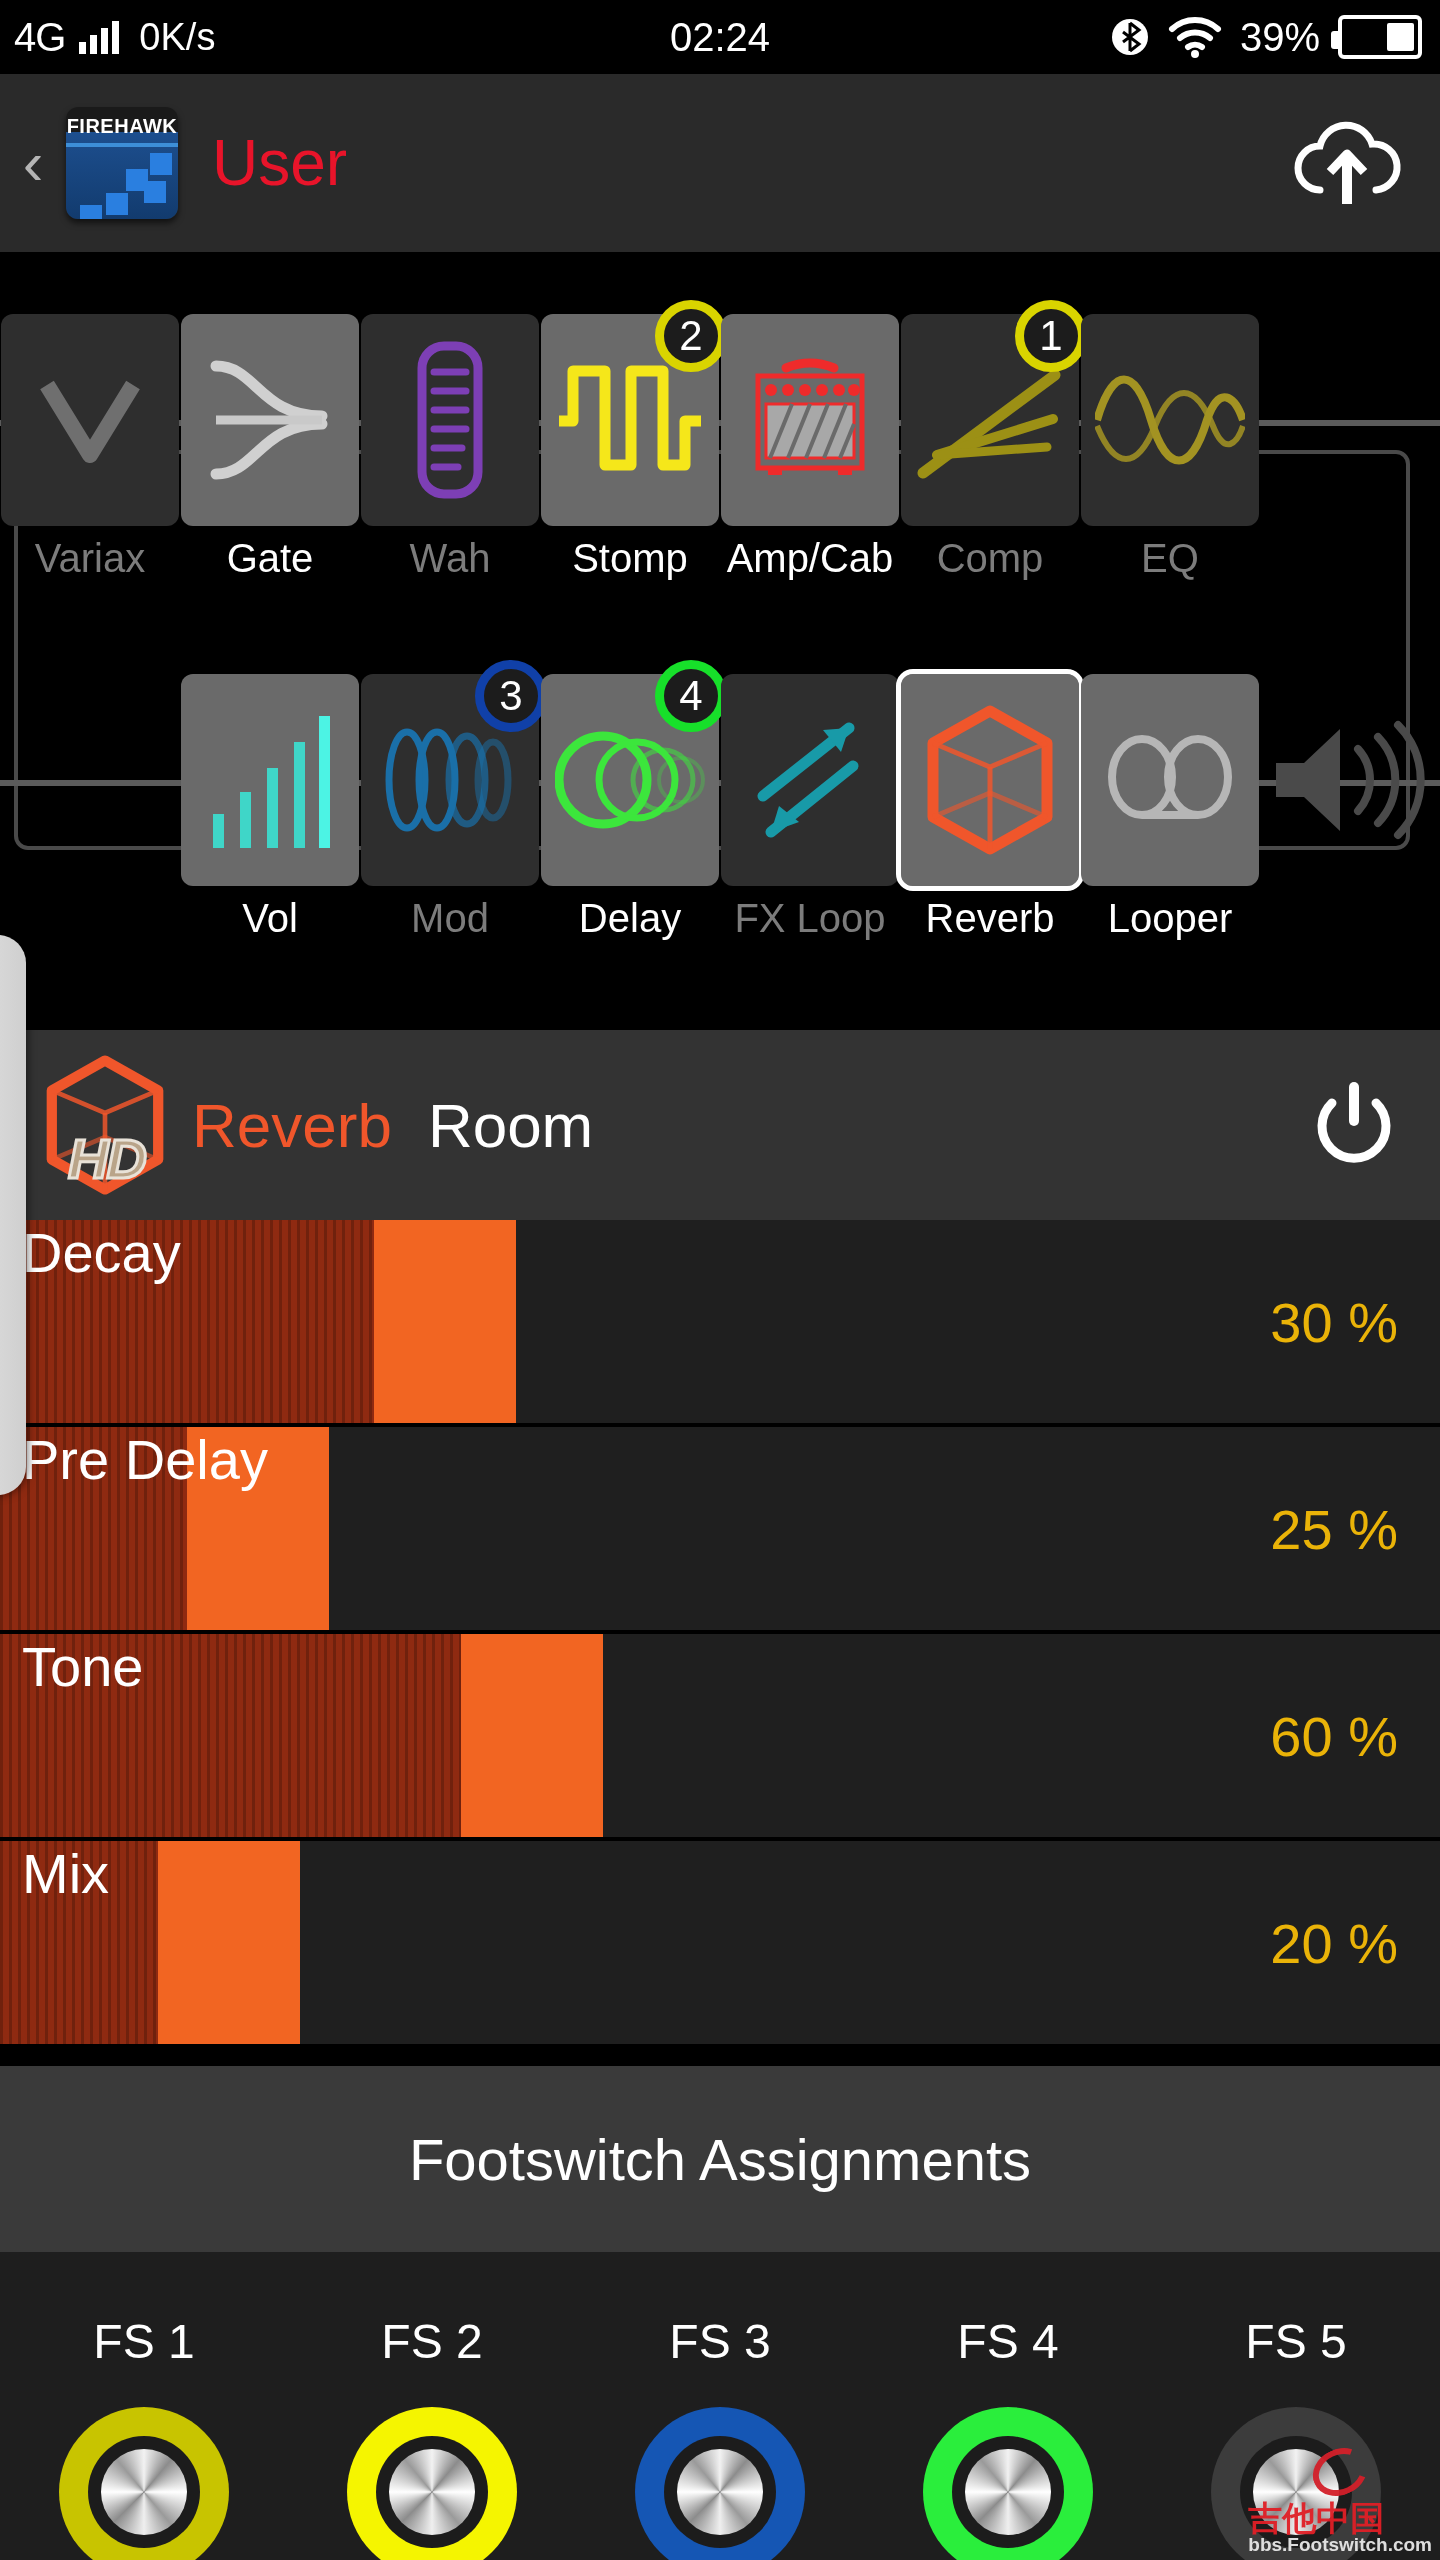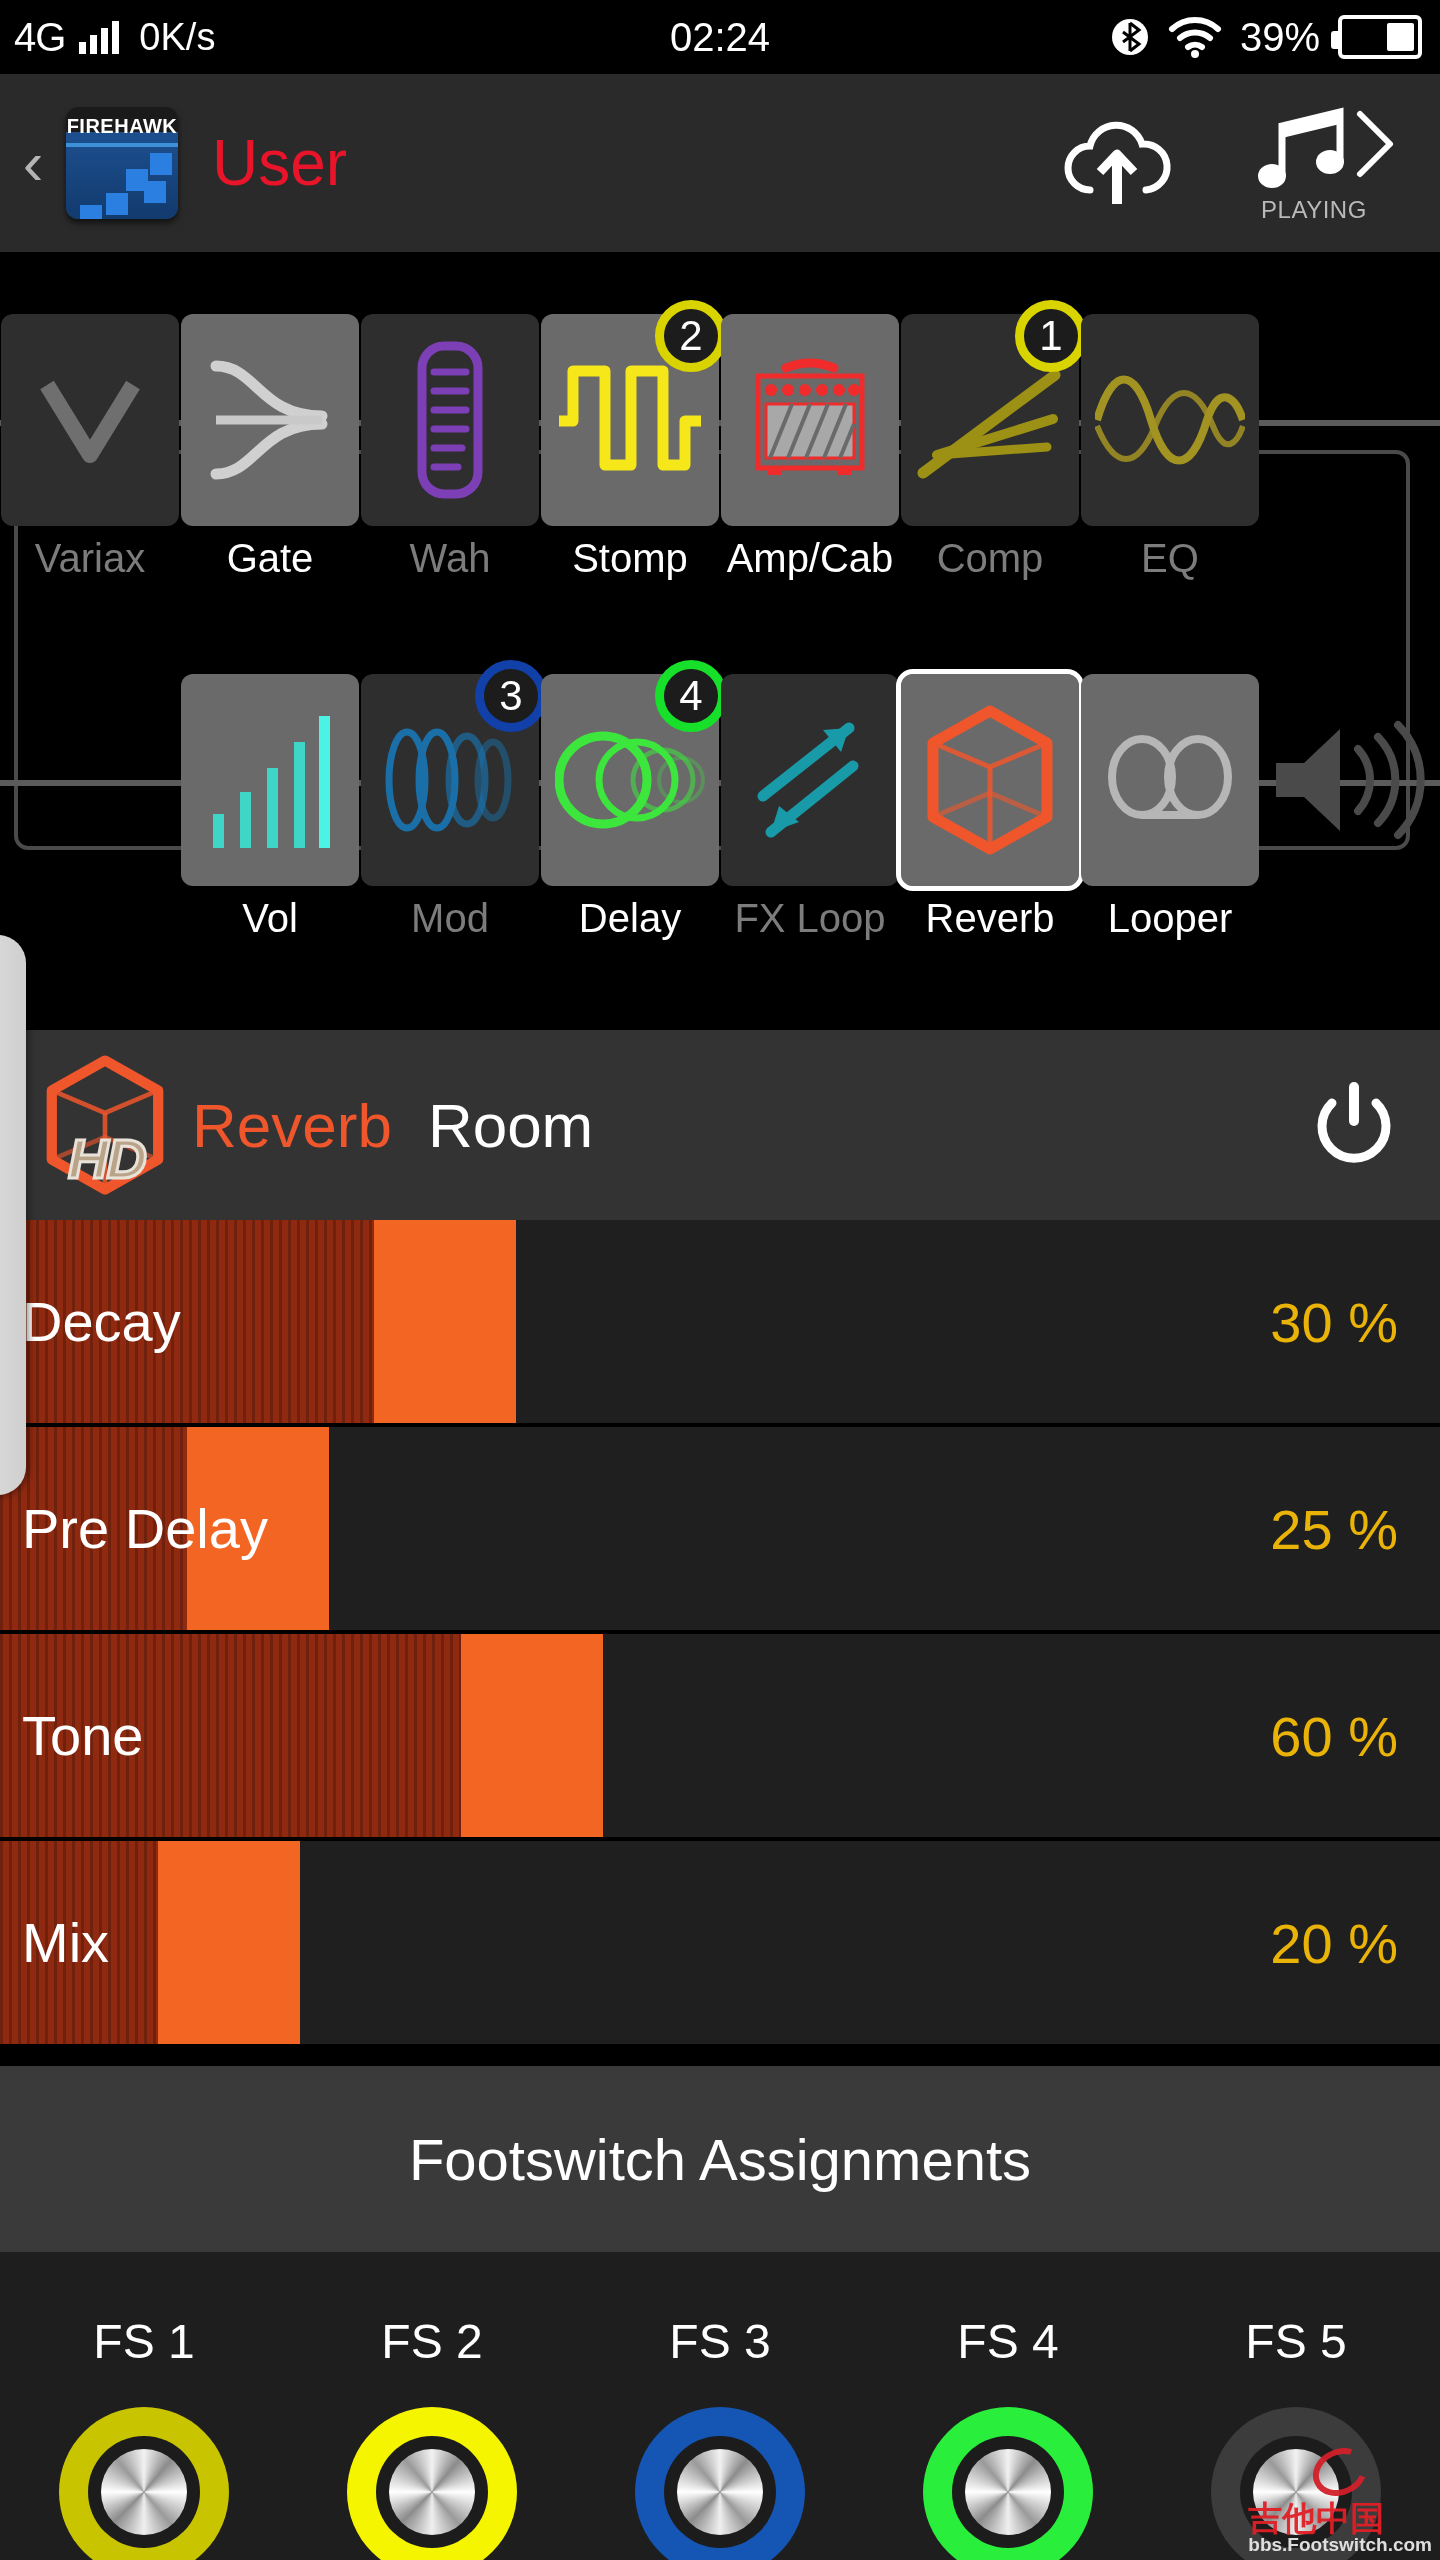--- a/index.html
+++ b/index.html
@@ -146,21 +146,21 @@
     position: absolute; left: 38px; bottom: 4px;
     font-size: 56px; font-weight: bold; color: #b9a489;
     -webkit-text-stroke: 3px #e8e2d8; letter-spacing: -2px; font-style: italic;
   }
   .fx-title { color: #f0562b; font-size: 62px; margin-left: 12px; }
   .fx-model { color: #ffffff; font-size: 62px; margin-left: 36px; }
   .power-btn { margin-left: auto; margin-right: 42px; width: 88px; height: 88px; }
 
   .slider-row {
     position: relative; height: 207px; background: #1f1f1f;
-    border-bottom: 4px solid #000; display: flex; align-items: center;
+    border-bottom: 4px solid #000; display: flex; align-items: flex-start;
   }
   .track-fill {
     position: absolute; left: 0; top: 0; bottom: 0;
     background:
       repeating-linear-gradient(90deg, rgba(0,0,0,.22) 0px, rgba(0,0,0,.22) 3px, rgba(0,0,0,0) 3px, rgba(0,0,0,0) 9px),
       #8f2a11;
   }
   .track-thumb {
     position: absolute; top: 0; bottom: 0; width: 142px; background: #f26522;
   }
@@ -259,30 +259,20 @@
       <i class="px p4"></i>
       <i class="px p5"></i>
     </div>
     <div class="user-name">User</div>
     <div class="hdr-actions">
       <svg class="cloud-btn" viewBox="0 0 110 90">
         <path d="M28 72 A22 22 0 0 1 28 28 A27 27 0 0 1 80 26 A20 20 0 0 1 84 72" stroke="#fff" stroke-width="7" fill="none" stroke-linecap="round"></path>
         <path d="M55 86 L55 42" stroke="#fff" stroke-width="10" fill="none"></path>
         <path d="M38 54 L55 36 L72 54" stroke="#fff" stroke-width="9" fill="none" stroke-linejoin="round"></path>
       </svg>
-      <div class="music-btn">
-        <svg width="150" height="96" viewBox="0 0 150 96">
-          <path d="M30 72 L30 22 L88 8 L88 58" stroke="#fff" stroke-width="7" fill="none"></path>
-          <path d="M30 22 L88 8 L88 20 L30 34 Z" fill="#fff"></path>
-          <ellipse cx="20" cy="72" rx="14" ry="12" fill="#fff"></ellipse>
-          <ellipse cx="78" cy="58" rx="14" ry="12" fill="#fff"></ellipse>
-          <path d="M108 10 L138 40 L108 70" stroke="#fff" stroke-width="6" fill="none" stroke-linecap="round" stroke-linejoin="round"></path>
-        </svg>
-        <span class="playing-label">PLAYING</span>
-      </div>
     </div>
   </div>
 
   <div class="chain">
     <div class="chain-loop-border"></div>
 
     <div class="row row1">
 
       <div class="cell">
         <div class="wire"></div>

